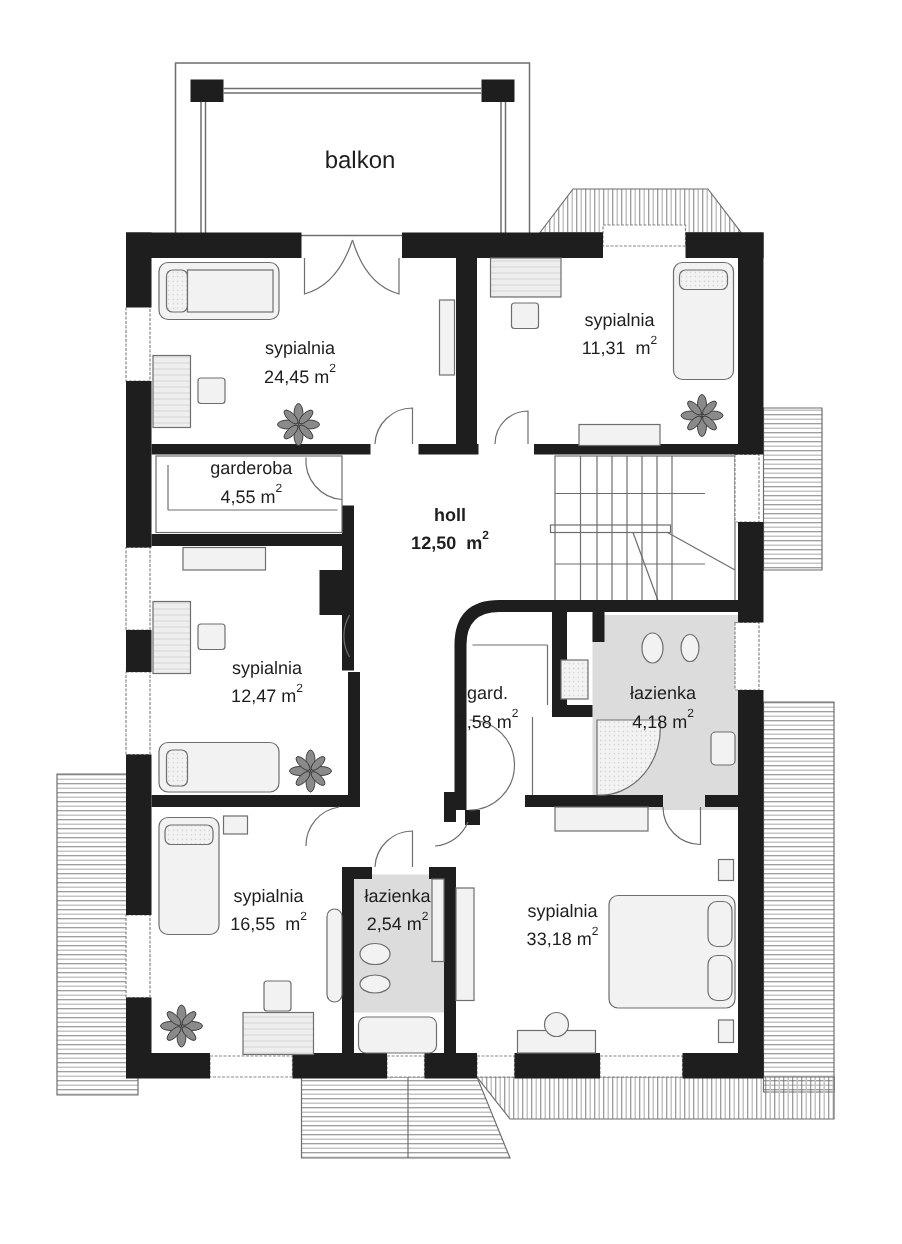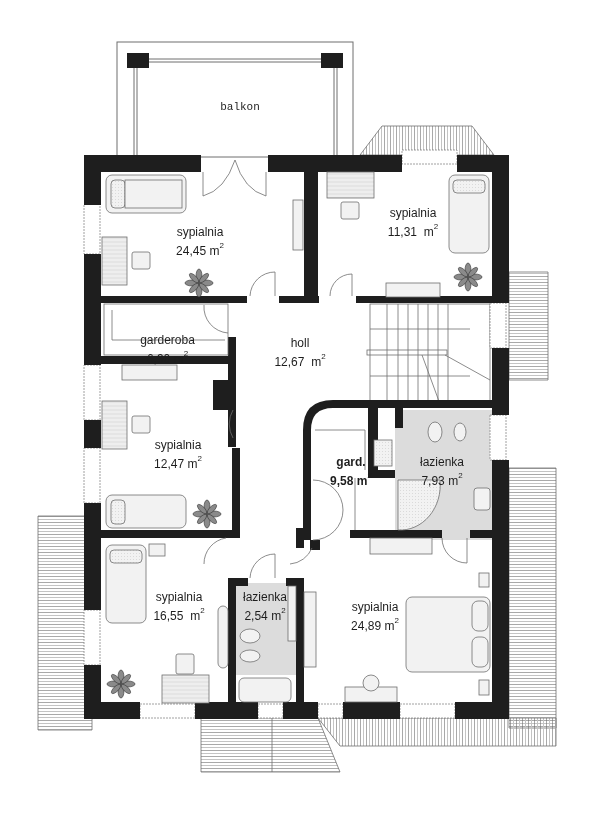--- a/index.html
+++ b/index.html
@@ -1,20 +1,20 @@
 <!DOCTYPE html>
 <html><head>
 <meta charset="utf-8">
 <style>
   html, body { margin:0; padding:0; background:#ffffff; }
   body { width:601px; height:829px; position:relative; overflow:hidden; font-family:"Liberation Sans", sans-serif; }
   #plan { position:absolute; left:0; top:0; width:601px; height:829px; }
   .lbl { position:absolute; font-family:"Liberation Sans", sans-serif; font-size:12px; color:#1e1e1e; text-align:center; line-height:15px; white-space:nowrap; }
   .lbl .area sup { font-size:8px; position:relative; top:-2px; }
-  .balkon-lbl { font-family:Liberation Mono, monospace; font-size:11px; }
+  .balkon-lbl { font-family:Liberation Sans, sans-serif; font-size:16px; }
 </style>
 </head>
 <body>
 
 <svg id="plan" viewBox="0 0 601 829" xmlns="http://www.w3.org/2000/svg">
   <defs>
     <pattern id="hatchH" width="6" height="6" patternUnits="userSpaceOnUse">
       <line x1="0" y1="0.5" x2="6" y2="0.5" stroke="#6e6e6e" stroke-width="0.6"></line>
       <line x1="0" y1="3.5" x2="6" y2="3.5" stroke="#c4c4c4" stroke-width="1"></line>
     </pattern>
@@ -246,51 +246,51 @@
 <div class="lbl" style="left:165px;top:225px;width:70px;">
   <div>sypialnia</div>
   <div class="area"><span>24,45</span> <span>m</span><sup>2</sup></div>
 </div>
 
 <div class="lbl" style="left:378px;top:206px;width:70px;">
   <div>sypialnia</div>
   <div class="area"><span>11,31</span>&nbsp; <span>m</span><sup>2</sup></div>
 </div>
 
-<div class="lbl" style="left:130px;top:305px;width:75px;margin-top:28px;">
+<div class="lbl" style="left:130px;top:305px;width:75px;">
   <div>garderoba</div>
-  <div class="area"><span>6,90</span> <span>m</span><sup>2</sup></div>
-</div>
-
-<div class="lbl" style="left:265px;top:336px;width:70px;">
+  <div class="area"><span>4,55</span> <span>m</span><sup>2</sup></div>
+</div>
+
+<div class="lbl" style="left:265px;top:336px;width:70px;font-weight:bold;">
   <div>holl</div>
-  <div class="area"><span>12,67</span>&nbsp; <span>m</span><sup>2</sup></div>
+  <div class="area"><span>12,50</span>&nbsp; <span>m</span><sup>2</sup></div>
 </div>
 
 <div class="lbl" style="left:143px;top:438px;width:70px;">
   <div>sypialnia</div>
   <div class="area"><span>12,47</span> <span>m</span><sup>2</sup></div>
 </div>
 
-<div class="lbl" style="left:326px;top:455px;width:50px;font-weight:bold;">
+<div class="lbl" style="left:300px;top:455px;width:50px;">
   <div>gard.</div>
   <div class="area"><span>9,58</span> <span>m</span><sup>2</sup></div>
 </div>
 
 <div class="lbl" style="left:412px;top:455px;width:60px;">
   <div>łazienka</div>
-  <div class="area"><span>7,93</span> <span>m</span><sup>2</sup></div>
+  <div class="area"><span>4,18</span> <span>m</span><sup>2</sup></div>
 </div>
 
 <div class="lbl" style="left:144px;top:590px;width:70px;">
   <div>sypialnia</div>
   <div class="area"><span>16,55</span>&nbsp; <span>m</span><sup>2</sup></div>
 </div>
 
 <div class="lbl" style="left:234px;top:590px;width:62px;">
   <div>łazienka</div>
   <div class="area"><span>2,54</span> <span>m</span><sup>2</sup></div>
 </div>
 
 <div class="lbl" style="left:340px;top:600px;width:70px;">
   <div>sypialnia</div>
-  <div class="area"><span>24,89</span> <span>m</span><sup>2</sup></div>
+  <div class="area"><span>33,18</span> <span>m</span><sup>2</sup></div>
 </div>
 
 </body></html>

